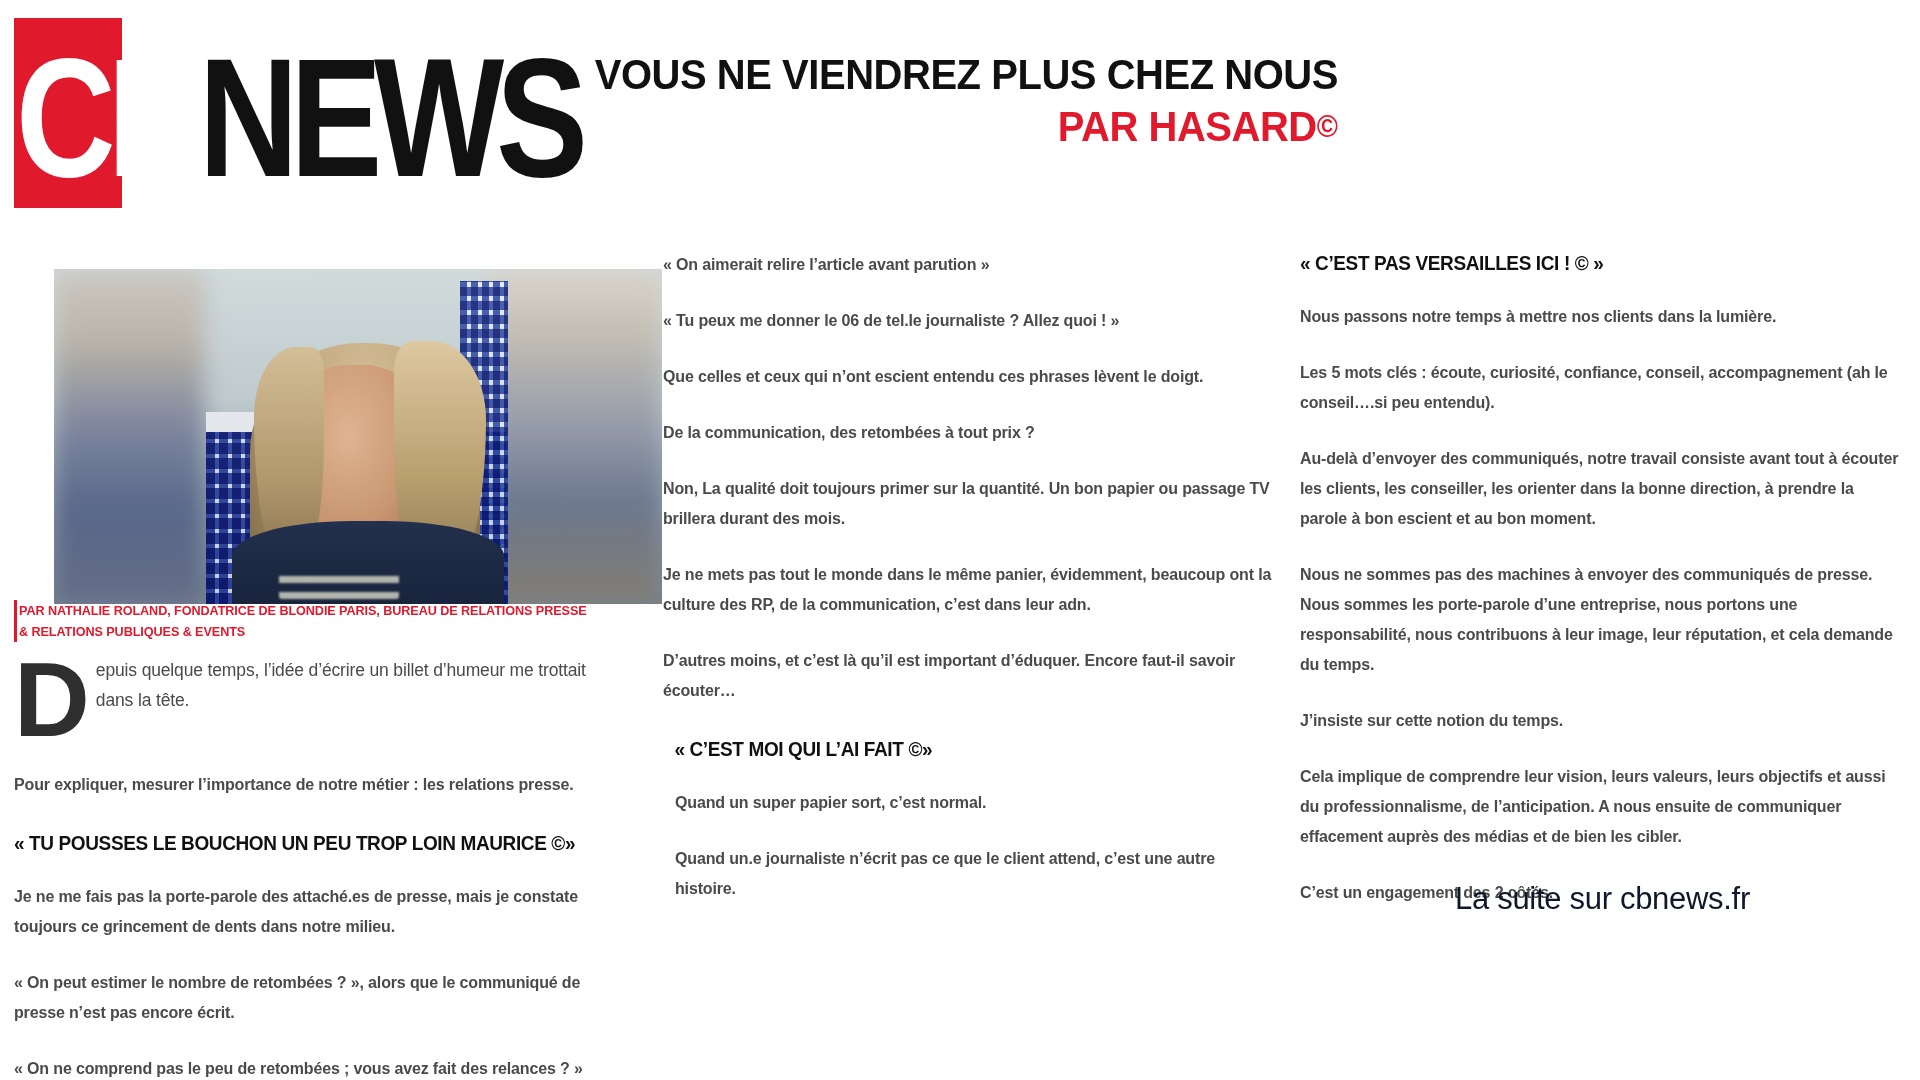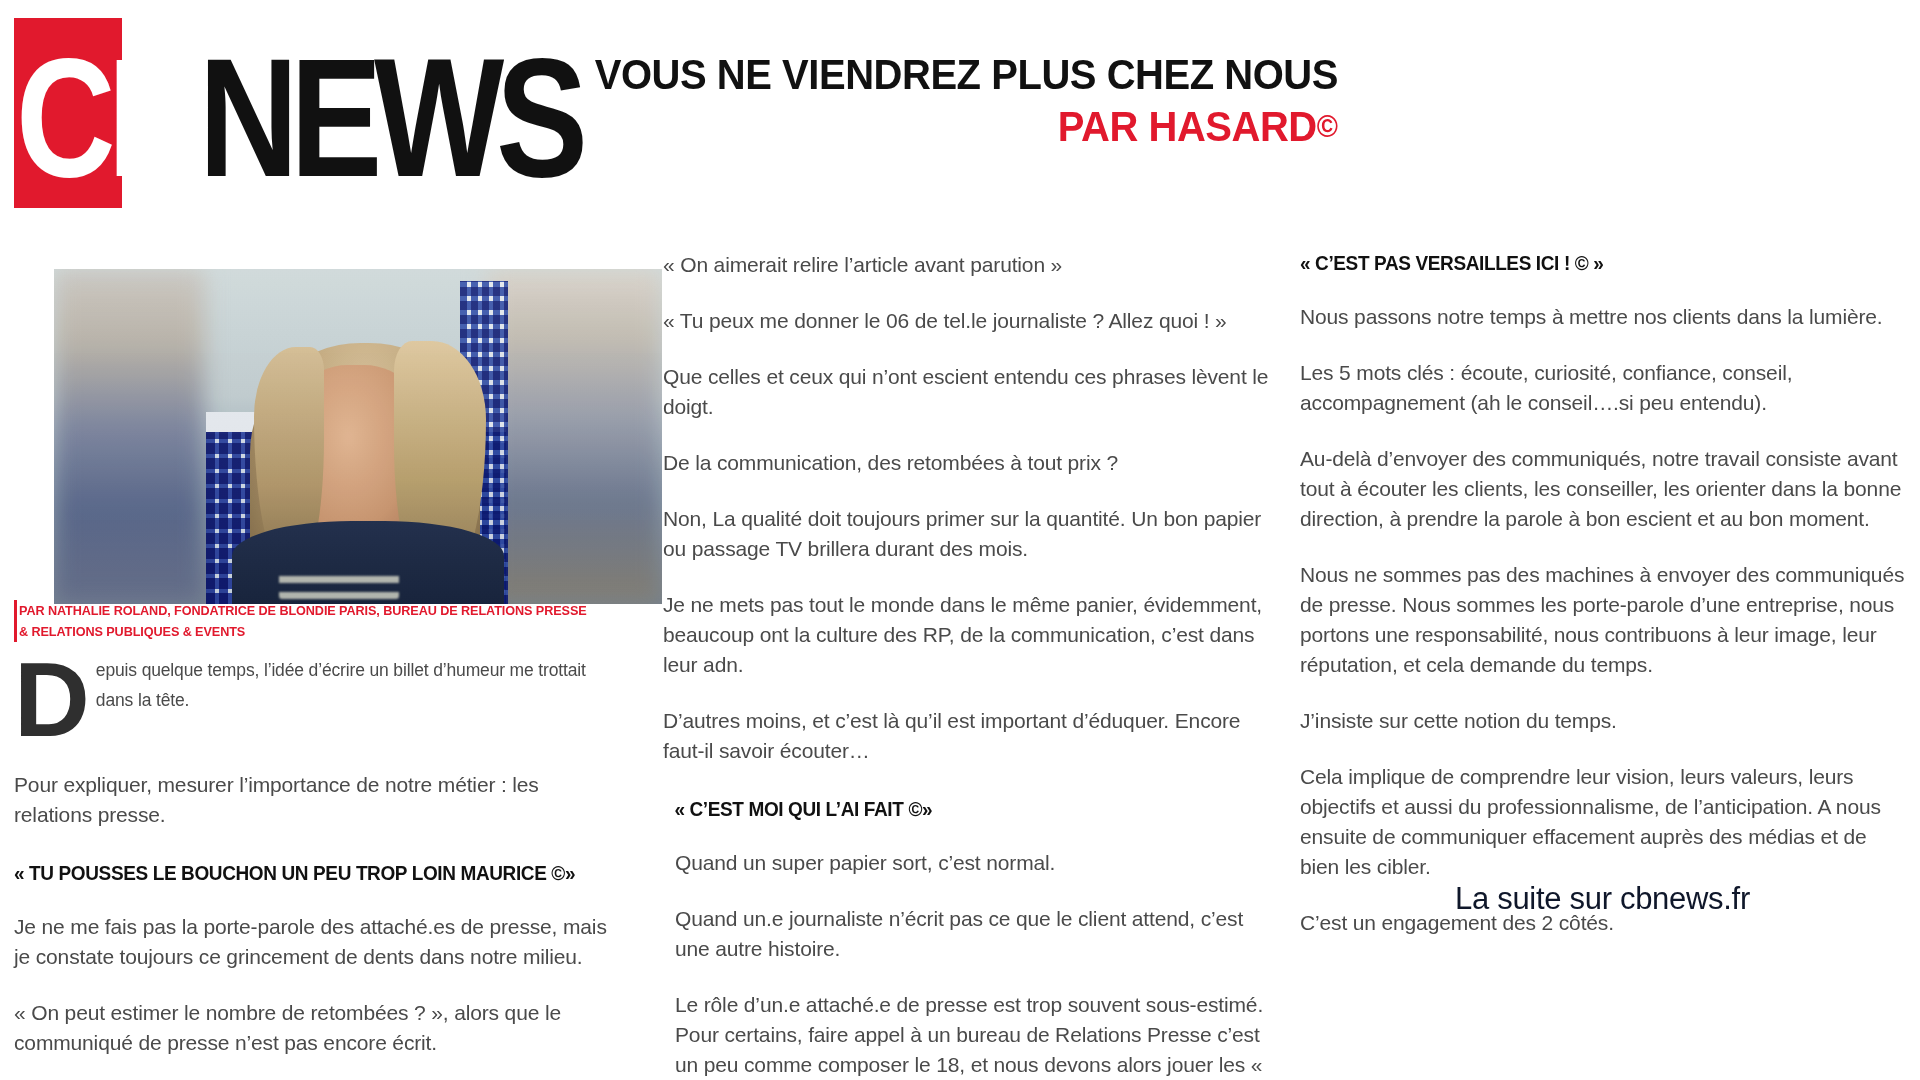--- a/index.html
+++ b/index.html
@@ -100,24 +100,25 @@
   .col {
     position: absolute;
     top: 250px;
   }
   .col-2 { left: 663px;  width: 617px; }
   .col-3 { left: 1300px; width: 605px; }
 
   p.body {
     margin: 0 0 26px 0;
     font-family: "Liberation Sans", sans-serif;
-    font-size: 21px;
+    font-size: 16px;
     line-height: 30px;
     color: #4a4a4a;
     letter-spacing: -0.15px;
+    font-weight: bold;
   }
   p.body.indent { padding-left: 12px; }
 
   h2.subhead {
     margin: 30px 0 26px 0;
     font-family: "Liberation Sans", sans-serif;
     font-weight: bold;
     font-size: 20px;
     line-height: 26px;
     color: #111111;
@@ -341,21 +342,20 @@
   <p class="body">« On aimerait relire l’article avant parution »</p>
   <p class="body">« Tu peux me donner le 06 de tel.le journaliste ? Allez quoi ! »</p>
   <p class="body">Que celles et ceux qui n’ont escient entendu ces phrases lèvent le doigt.</p>
   <p class="body">De la communication, des retombées à tout prix ?</p>
   <p class="body">Non, La qualité doit toujours primer sur la quantité. Un bon papier ou passage TV brillera durant des mois.</p>
   <p class="body">Je ne mets pas tout le monde dans le même panier, évidemment, beaucoup ont la culture des RP, de la communication, c’est dans leur adn.</p>
   <p class="body">D’autres moins, et c’est là qu’il est important d’éduquer. Encore faut-il savoir écouter…</p>
   <h2 class="subhead indent">« C’EST MOI QUI L’AI FAIT ©»</h2>
   <p class="body indent">Quand un super papier sort, c’est normal.</p>
   <p class="body indent">Quand un.e journaliste n’écrit pas ce que le client attend, c’est une autre histoire.</p>
-  <p class="body indent">Le rôle d’un.e attaché.e de presse est trop souvent sous-estimé. Pour certains, faire appel à un bureau de Relations Presse c’est un peu comme composer le 18, et nous devons alors jouer les « pompiers de service » et gérer des sujets en catastrophe.</p>
 
 </div>
 
 <div class="col col-3">
   <h2 class="subhead tight">« C’EST PAS VERSAILLES ICI ! © »</h2>
   <p class="body">Nous passons notre temps à mettre nos clients dans la lumière.</p>
   <p class="body">Les 5 mots clés : écoute, curiosité, confiance, conseil, accompagnement (ah le conseil….si peu entendu).</p>
   <p class="body">Au-delà d’envoyer des communiqués, notre travail consiste avant tout à écouter les clients, les conseiller, les orienter dans la bonne direction, à prendre la parole à bon escient et au bon moment.</p>
   <p class="body">Nous ne sommes pas des machines à envoyer des communiqués de presse. Nous sommes les porte-parole d’une entreprise, nous portons une responsabilité, nous contribuons à leur image, leur réputation, et cela demande du temps.</p>
   <p class="body">J’insiste sur cette notion du temps.</p>

